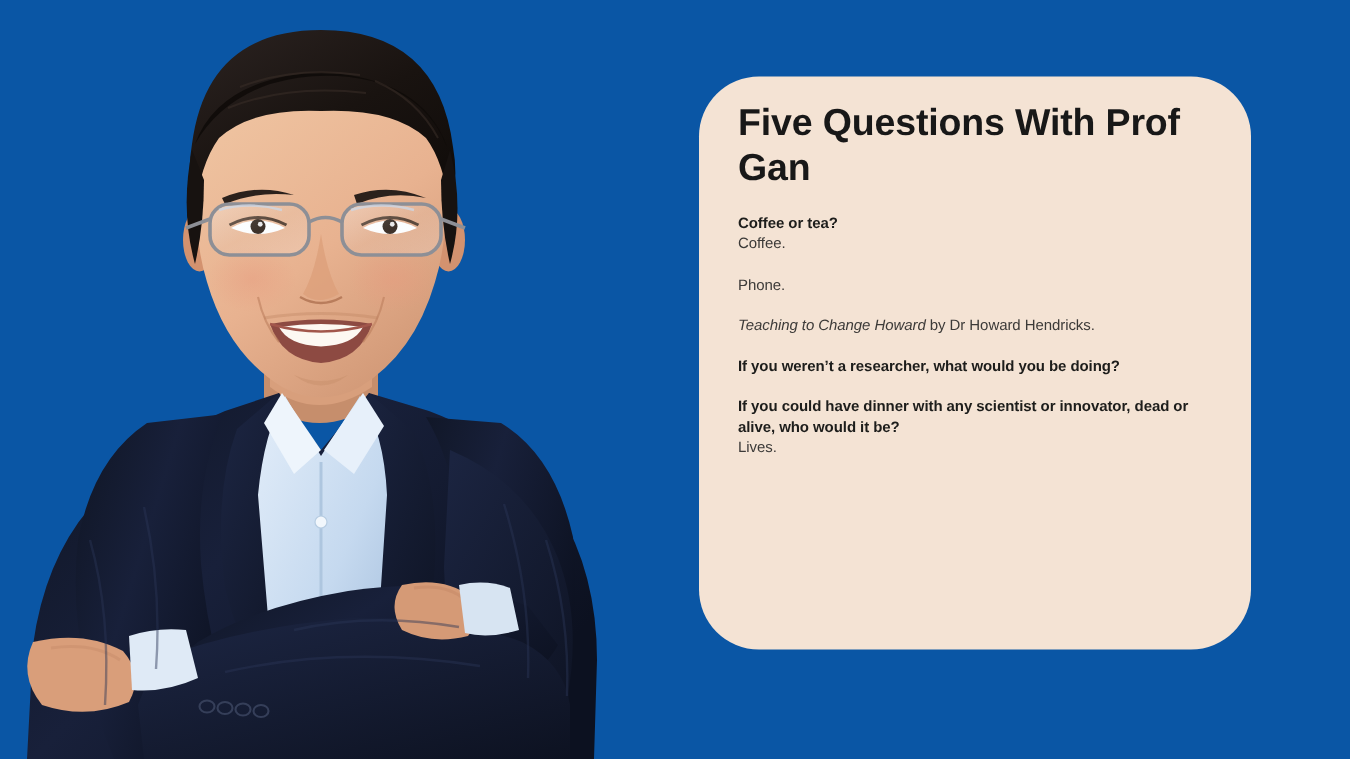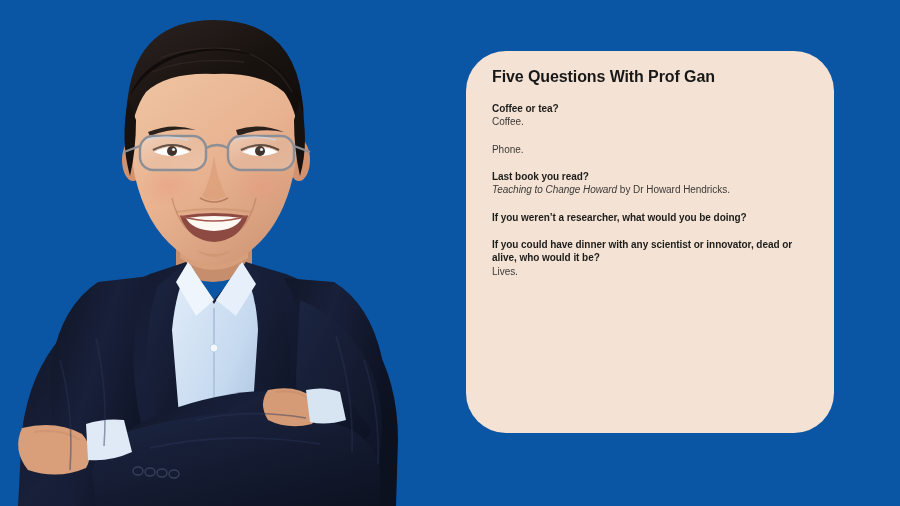--- a/index.html
+++ b/index.html
@@ -39,21 +39,21 @@
     left: 466px;
     top: 51px;
     width: 368px;
     height: 382px;
     background: #f4e3d4;
     border-radius: 40px;
     box-sizing: border-box;
     padding: 16px 26px 18px 26px;
   }
   .card-title {
-    font-size: 16px;
+    font-size: 25px;
     font-weight: bold;
     color: #181818;
     letter-spacing: -0.1px;
     margin: 0 0 16px 0;
     line-height: 1.2;
   }
   .qa-list { }
   .qa {
     margin-bottom: 14px;
   }
@@ -272,21 +272,20 @@
       <div class="qa">
         <div class="q">Coffee or tea?</div>
         <div class="a"><span>Coffee.</span></div>
       </div>
 
       <div class="qa">
         <div class="a"><span>Phone.</span></div>
       </div>
 
       <div class="qa">
-        <div class="q">Last book you read?</div>
         <div class="a"><span class="it">Teaching to Change Howard</span><span> by Dr Howard Hendricks.</span></div>
       </div>
 
       <div class="qa">
         <div class="q">If you weren’t a researcher, what would you be doing?</div>
       </div>
 
       <div class="qa">
         <div class="q">If you could have dinner with any scientist or innovator, dead or alive, who would it be?</div>
         <div class="a"><span>Lives.</span></div>

